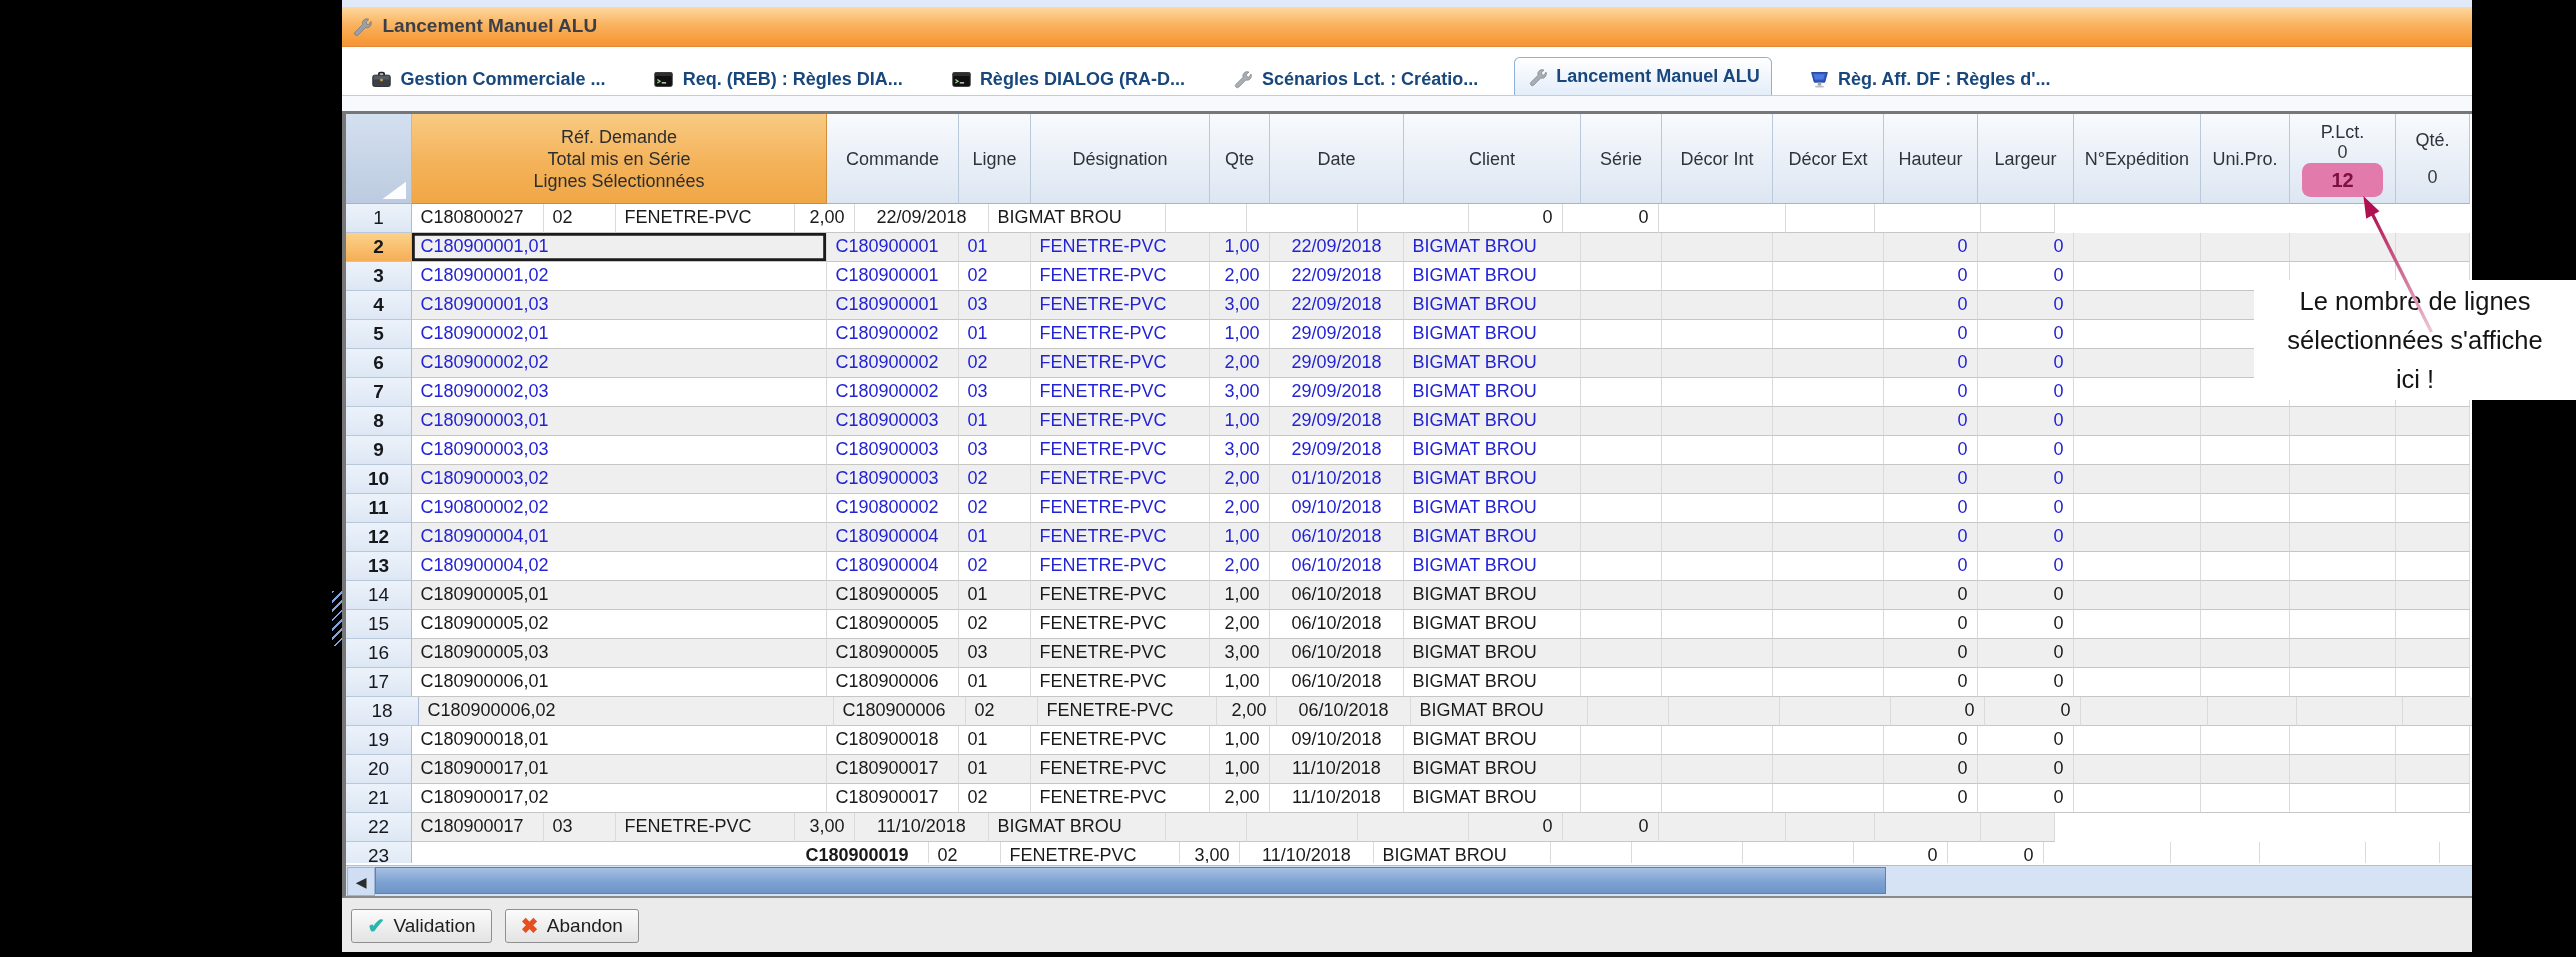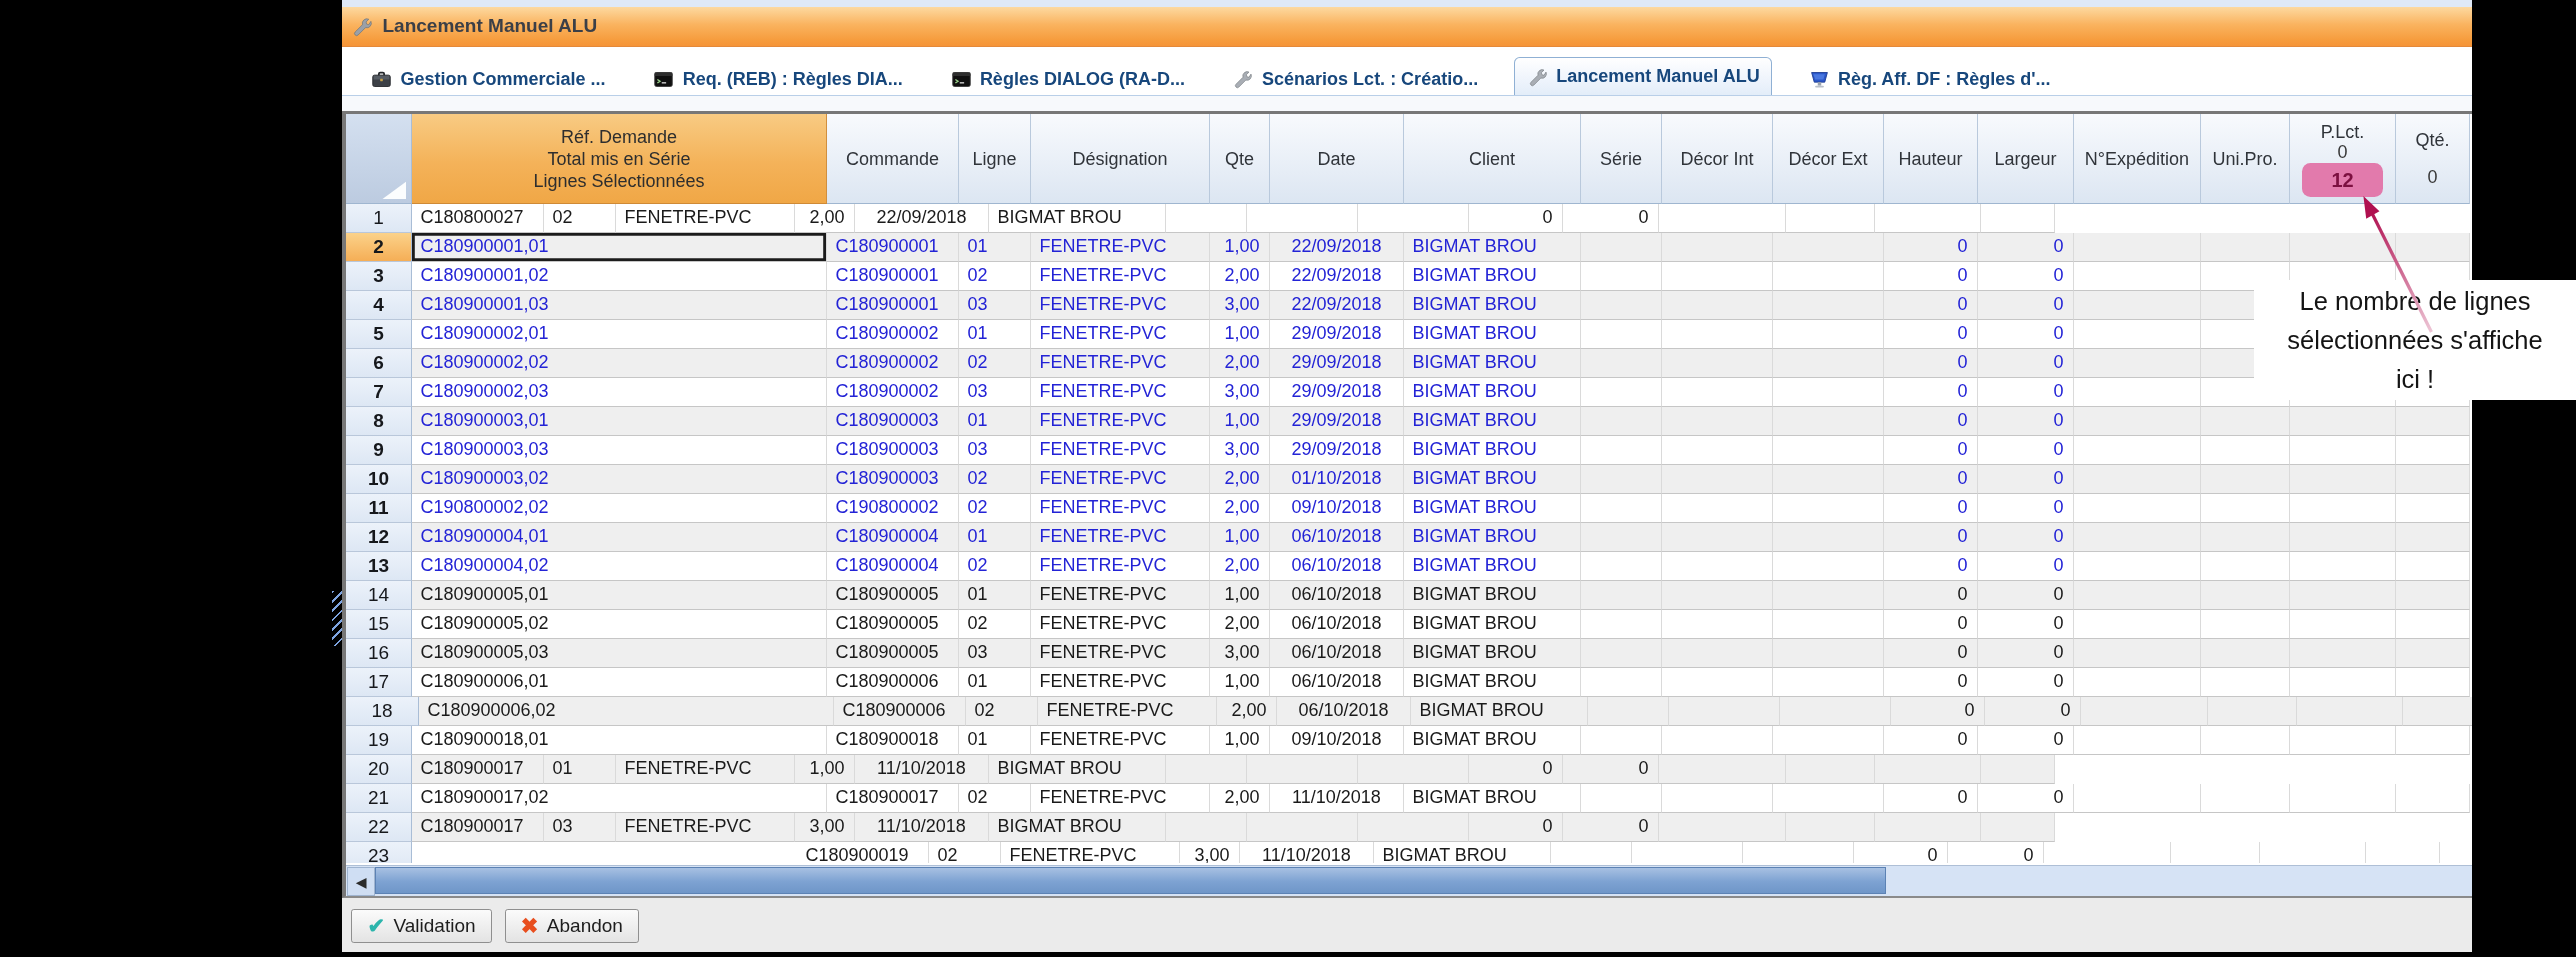--- a/index.html
+++ b/index.html
@@ -567,20 +567,21 @@
           <div class="cell a-left" style="width: 111px;"></div>
           <div class="cell a-right" style="width: 94px;">0</div>
           <div class="cell a-right" style="width: 96px;">0</div>
           <div class="cell a-left" style="width: 127px;"></div>
           <div class="cell a-left" style="width: 89px;"></div>
           <div class="cell a-center" style="width: 106px;"></div>
           <div class="cell a-center" style="width: 74px;"></div>
         </div>
         <div class="b-row even">
           <div class="cell a-center num" style="width: 66px;">20</div>
+          <div class="cell a-left" style="width: 415px;">C180900017,01</div>
           <div class="cell a-left" style="width: 132px;">C180900017</div>
           <div class="cell a-left" style="width: 72px;">01</div>
           <div class="cell a-left" style="width: 179px;">FENETRE-PVC</div>
           <div class="cell a-right" style="width: 60px;">1,00</div>
           <div class="cell a-center" style="width: 134px;">11/10/2018</div>
           <div class="cell a-left" style="width: 177px;">BIGMAT BROU</div>
           <div class="cell a-left" style="width: 81px;"></div>
           <div class="cell a-left" style="width: 111px;"></div>
           <div class="cell a-left" style="width: 111px;"></div>
           <div class="cell a-right" style="width: 94px;">0</div>
@@ -623,21 +624,21 @@
           <div class="cell a-right" style="width: 94px;">0</div>
           <div class="cell a-right" style="width: 96px;">0</div>
           <div class="cell a-left" style="width: 127px;"></div>
           <div class="cell a-left" style="width: 89px;"></div>
           <div class="cell a-center" style="width: 106px;"></div>
           <div class="cell a-center" style="width: 74px;"></div>
         </div>
         <div class="b-row">
           <div class="cell a-center num" style="width: 66px;">23</div>
           <div class="cell a-left" style="width: 385px; margin-top: 45px;">C180900019,02</div>
-          <div class="cell a-left" style="width: 132px;">C180900019</div>
+          <div class="cell a-left" style="width: 132px; font-weight: bold;">C180900019</div>
           <div class="cell a-left" style="width: 72px;">02</div>
           <div class="cell a-left" style="width: 179px;">FENETRE-PVC</div>
           <div class="cell a-right" style="width: 60px;">3,00</div>
           <div class="cell a-center" style="width: 134px;">11/10/2018</div>
           <div class="cell a-left" style="width: 177px;">BIGMAT BROU</div>
           <div class="cell a-left" style="width: 81px;"></div>
           <div class="cell a-left" style="width: 111px;"></div>
           <div class="cell a-left" style="width: 111px;"></div>
           <div class="cell a-right" style="width: 94px;">0</div>
           <div class="cell a-right" style="width: 96px;">0</div>

